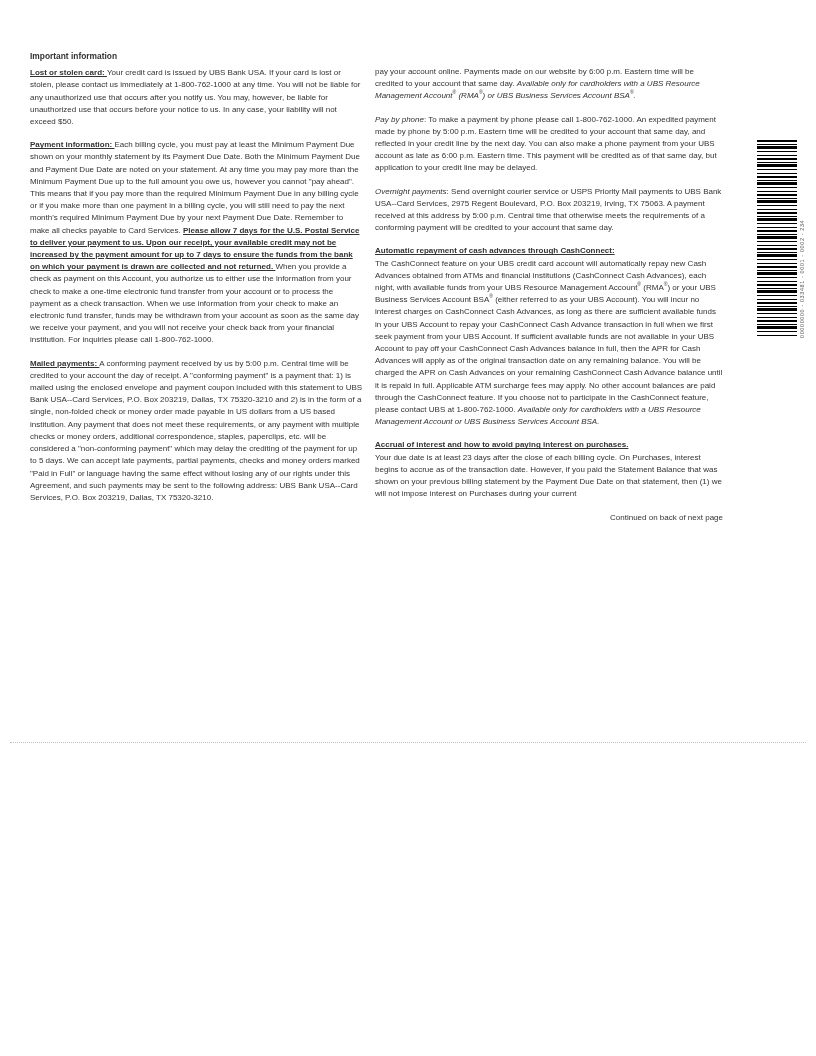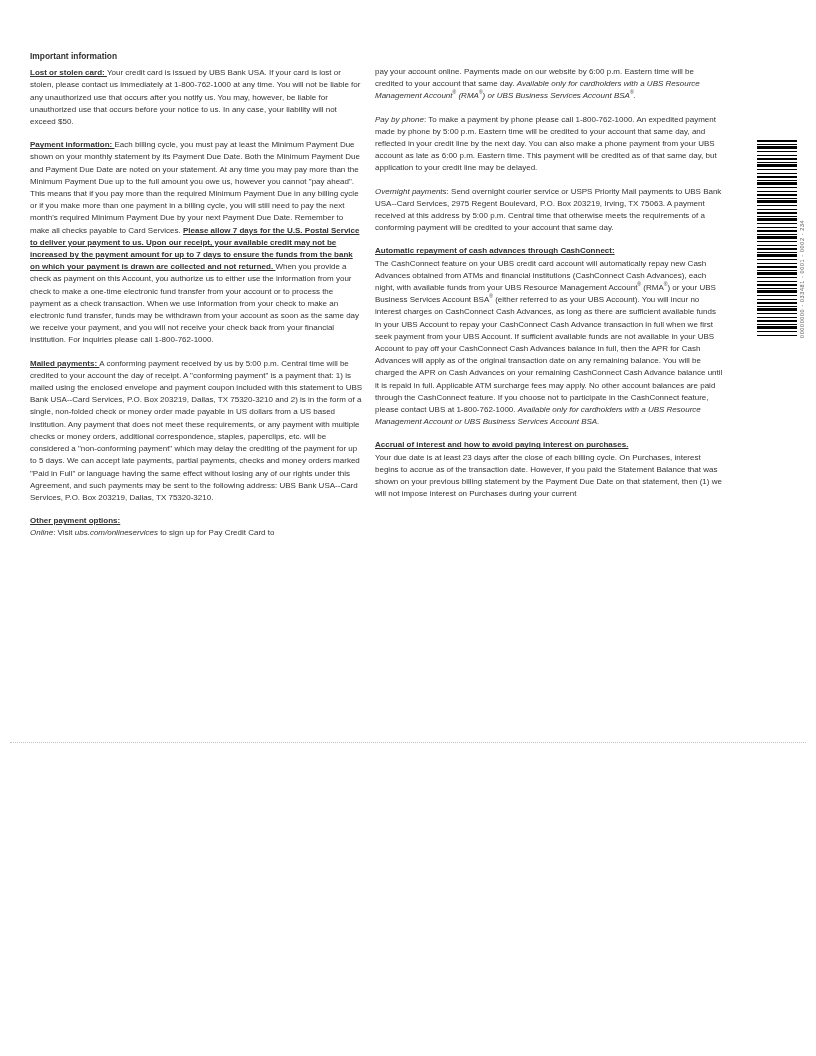--- a/index.html
+++ b/index.html
@@ -63,32 +63,32 @@
 <body>
 
 <div class="page">
 
   <div class="col col-left">
     <div class="doc-heading">Important information</div>
     <div>
         <p class="para"><span class="run-b">Lost or stolen card: </span><span class="run-n">Your credit card is issued by UBS Bank USA. If your card is lost or stolen, please contact us immediately at 1-800-762-1000 at any time. You will not be liable for any unauthorized use that occurs after you notify us. You may, however, be liable for unauthorized use that occurs before your notice to us. In any case, your liability will not exceed $50.</span></p>
         <p class="para"><span class="run-b">Payment information: </span><span class="run-n">Each billing cycle, you must pay at least the Minimum Payment Due shown on your monthly statement by its Payment Due Date. Both the Minimum Payment Due and Payment Due Date are noted on your statement. At any time you may pay more than the Minimum Payment Due up to the full amount you owe us, however you cannot "pay ahead". This means that if you pay more than the required Minimum Payment Due in any billing cycle or if you make more than one payment in a billing cycle, you will still need to pay the next month's required Minimum Payment Due by your next Payment Due Date. Remember to make all checks payable to Card Services. </span><span class="run-b">Please allow 7 days for the U.S. Postal Service to deliver your payment to us. Upon our receipt, your available credit may not be increased by the payment amount for up to 7 days to ensure the funds from the bank on which your payment is drawn are collected and not returned. </span><span class="run-n">When you provide a check as payment on this Account, you authorize us to either use the information from your check to make a one-time electronic fund transfer from your account or to process the payment as a check transaction. When we use information from your check to make an electronic fund transfer, funds may be withdrawn from your account as soon as the same day we receive your payment, and you will not receive your check back from your financial institution. For inquiries please call 1-800-762-1000.</span></p>
         <p class="para"><span class="run-b">Mailed payments: </span><span class="run-n">A conforming payment received by us by 5:00 p.m. Central time will be credited to your account the day of receipt. A "conforming payment" is a payment that: 1) is mailed using the enclosed envelope and payment coupon included with this statement to UBS Bank USA--Card Services, P.O. Box 203219, Dallas, TX 75320-3210 and 2) is in the form of a single, non-folded check or money order made payable in US dollars from a US based institution. Any payment that does not meet these requirements, or any payment with multiple checks or money orders, additional correspondence, staples, paperclips, etc. will be considered a "non-conforming payment" which may delay the crediting of the payment for up to 5 days. We can accept late payments, partial payments, checks and money orders marked "Paid in Full" or language having the same effect without losing any of our rights under this Agreement, and such payments may be sent to the following address: UBS Bank USA--Card Services, P.O. Box 203219, Dallas, TX 75320-3210.</span></p>
-        <p class="para"><span class="run-b">Other payment options:</span><br><span class="run-i">Online</span><span class="run-n">: Visit </span><span class="run-i">ubs.com/onlineservices</span><span class="run-n"> to sign up for Pay Credit Card to</span></p>
       </div>
   </div>
 
   <div class="col col-right">
     <div>
         <p class="para"><span class="run-n">pay your account online. Payments made on our website by 6:00 p.m. Eastern time will be credited to your account that same day. </span><span class="run-i">Available only for cardholders with a UBS Resource Management Account</span><sup class="run-s">®</sup><span class="run-i"> (RMA</span><sup class="run-s">®</sup><span class="run-i">) or UBS Business Services Account BSA</span><sup class="run-s">®</sup><span class="run-i">.</span></p>
         <p class="para"><span class="run-i">Pay by phone</span><span class="run-n">: To make a payment by phone please call 1-800-762-1000. An expedited payment made by phone by 5:00 p.m. Eastern time will be credited to your account that same day, and reflected in your credit line by the next day.  You can also make a phone payment from your UBS account as late as 6:00 p.m. Eastern time.  This payment will be credited as of that same day, but application to your credit line may be delayed.</span></p>
         <p class="para"><span class="run-i">Overnight payments</span><span class="run-n">: Send overnight courier service or USPS Priority Mail payments to UBS Bank USA--Card Services, 2975 Regent Boulevard, P.O. Box 203219, Irving, TX 75063.  A payment received at this address by 5:00 p.m. Central time that otherwise meets the requirements of a conforming payment will be credited to your account that same day.</span></p>
         <p class="para"><span class="run-b">Automatic repayment of cash advances through CashConnect:</span><br><span class="run-n">The CashConnect feature on your UBS credit card account will automatically repay new Cash Advances obtained from ATMs and financial institutions (CashConnect Cash Advances), each night, with available funds from your UBS Resource Management Account</span><sup class="run-s">®</sup><span class="run-n"> (RMA</span><sup class="run-s">®</sup><span class="run-n">) or your UBS Business Services Account BSA</span><sup class="run-s">®</sup><span class="run-n"> (either referred to as your UBS Account). You will incur no interest charges on CashConnect Cash Advances, as long as there are sufficient available funds in your UBS Account to repay your CashConnect Cash Advance transaction in full when we first seek payment from your UBS Account. If sufficient available funds are not available in your UBS Account to pay off your CashConnect Cash Advances balance in full, then the APR for Cash Advances will apply as of the original transaction date on any remaining balance. You will be charged the APR on Cash Advances on your remaining CashConnect Cash Advance balance until it is repaid in full. Applicable ATM surcharge fees may apply. No other account balances are paid through the CashConnect feature. If you choose not to participate in the CashConnect feature, please contact UBS at 1-800-762-1000. </span><span class="run-i">Available only for cardholders with a UBS Resource Management Account or UBS Business Services Account BSA.</span></p>
         <p class="para"><span class="run-b">Accrual of interest and how to avoid paying interest on purchases.</span><br><span class="run-n">Your due date is at least 23 days after the close of each billing cycle. On Purchases, interest begins to accrue as of the transaction date. However, if you paid the Statement Balance that was shown on your previous billing statement by the Payment Due Date on that statement, then (1) we will not impose interest on Purchases during your current</span></p>
       </div>
+    <div class="continued">Continued on back of next page</div>
   </div>
 
   <div class="barcode">
     <div class="barcode-bars"></div>
     <div class="barcode-label">00000000 - 033481 - 0001 - 0002 - 234</div>
   </div>
 
   <div class="perforation"></div>
 
 </div>

